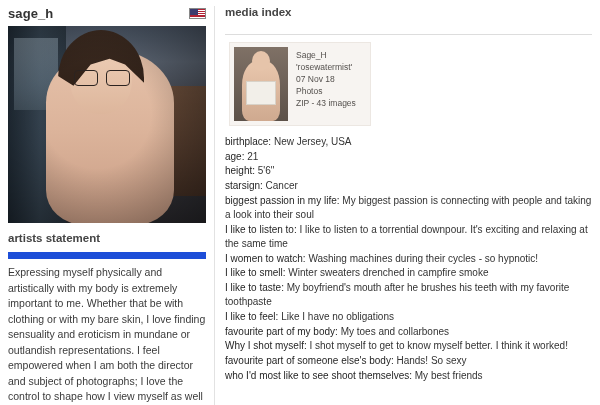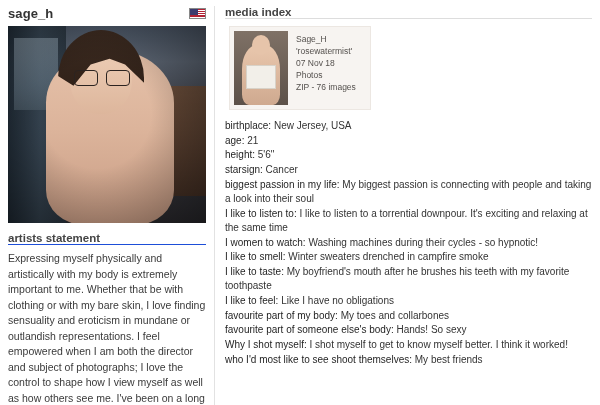--- a/index.html
+++ b/index.html
@@ -104,22 +104,22 @@
   .hero .glasses::after { right: 0; }
   .hero .shadowvig {
     position: absolute; inset: 0;
     background: radial-gradient(ellipse at 45% 45%, rgba(0,0,0,0) 35%, rgba(0,0,0,.45) 100%);
   }
 
   .section-title {
     font-size: 11.5px;
     font-weight: bold;
     color: #444;
-    padding: 9px 0 0 0;
-    border-bottom: 1px solid #1d4ed8;
+    padding: 9px 0 8px 0;
+    border-bottom: 7px solid #1d4ed8;
     margin-bottom: 6px;
   }
   .statement {
     font-size: 10.5px;
     line-height: 15.5px;
     color: #3a3a3a;
   }
 
   
   .vdivider {
@@ -132,21 +132,21 @@
   
   .right-col {
     flex: 1 1 auto;
     padding: 6px 8px 0 10px;
     min-width: 0;
   }
   .rt-title {
     font-size: 11.5px;
     font-weight: bold;
     color: #444;
-    padding-bottom: 0;
+    padding-bottom: 16px;
     border-bottom: 1px solid #dddddd;
     margin-bottom: 7px;
   }
   .media-card {
     display: flex;
     flex-direction: row;
     gap: 8px;
     background: #f7f4f1;
     border: 1px solid #ece7e2;
     padding: 4px;
@@ -234,36 +234,36 @@
         <div class="tbg"></div>
         <div class="tbody"></div>
         <div class="thead"></div>
         <div class="tpaper"></div>
       </div>
       <div class="media-meta">
         <div>Sage_H</div>
         <div>'rosewatermist'</div>
         <div>07 Nov 18</div>
         <div>Photos</div>
-        <div>ZIP - 76 images</div>
+        <div>ZIP - 43 images</div>
       </div>
     </div>
 
 
     <div class="facts">
       <div class="fact"><b>birthplace:</b> <span>New Jersey, USA</span></div>
       <div class="fact"><b>age:</b> <span>21</span></div>
       <div class="fact"><b>height:</b> <span>5'6"</span></div>
       <div class="fact"><b>starsign:</b> <span>Cancer</span></div>
       <div class="fact"><b>biggest passion in my life:</b> <span>My biggest passion is connecting with people and taking a look into their soul</span></div>
       <div class="fact"><b>I like to listen to:</b> <span>I like to listen to a torrential downpour. It's exciting and relaxing at the same time</span></div>
       <div class="fact"><b>I women to watch:</b> <span>Washing machines during their cycles - so hypnotic!</span></div>
       <div class="fact"><b>I like to smell:</b> <span>Winter sweaters drenched in campfire smoke</span></div>
       <div class="fact"><b>I like to taste:</b> <span>My boyfriend's mouth after he brushes his teeth with my favorite toothpaste</span></div>
       <div class="fact"><b>I like to feel:</b> <span>Like I have no obligations</span></div>
       <div class="fact"><b>favourite part of my body:</b> <span>My toes and collarbones</span></div>
+      <div class="fact"><b>Why I shot myself:</b> <span>I shot myself to get to know myself better. I think it worked!</span></div>
       <div class="fact"><b>favourite part of someone else's body:</b> <span>Hands! So sexy</span></div>
-      <div class="fact"><b>Why I shot myself:</b> <span>I shot myself to get to know myself better. I think it worked!</span></div>
       <div class="fact"><b>who I'd most like to see shoot themselves:</b> <span>My best friends</span></div>
 
     </div>
   </div>
 </div>
 
 </body></html>

